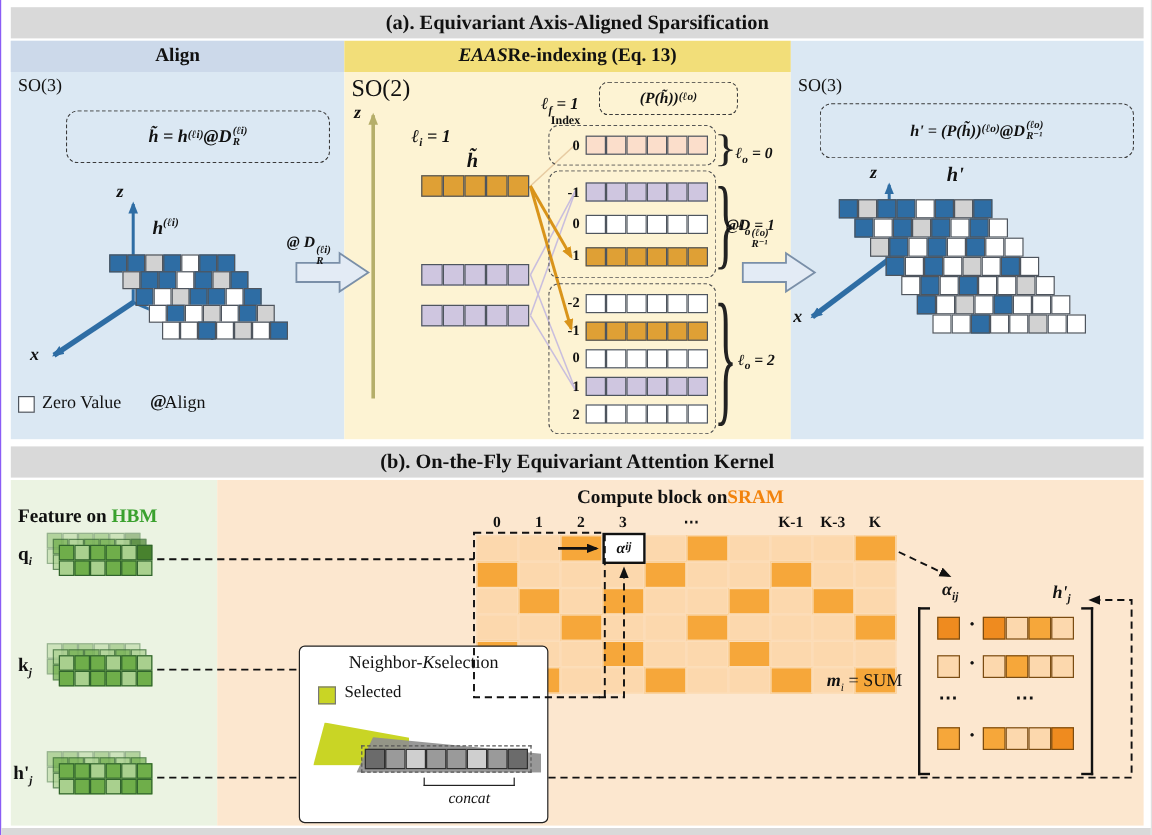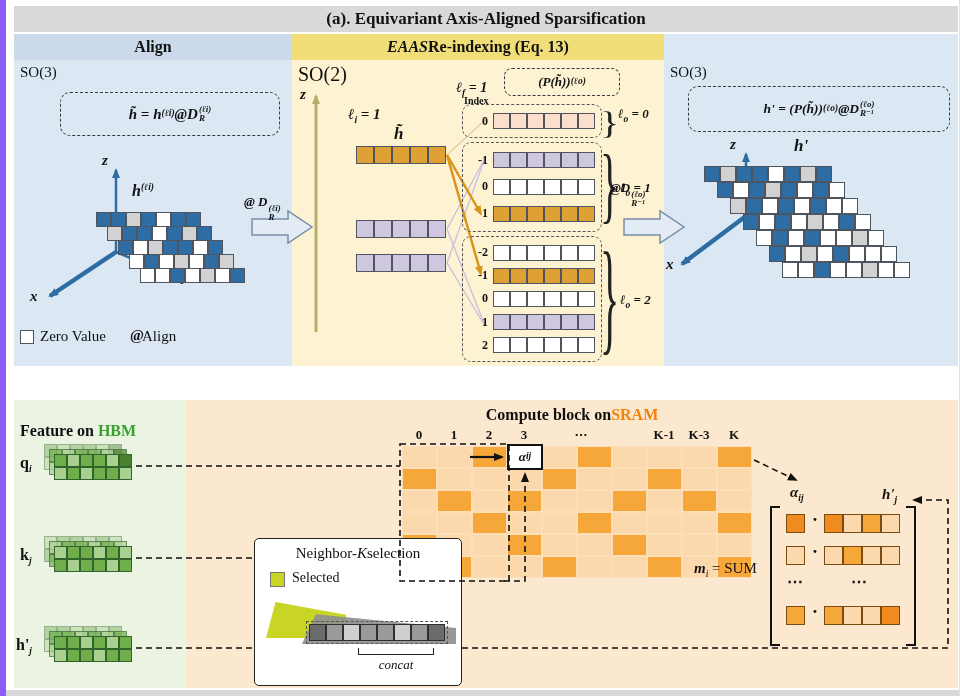--- a/index.html
+++ b/index.html
@@ -1,18 +1,18 @@
 <!DOCTYPE html>
 <html><head>
 <meta charset="utf-8">
 <style>
   *{margin:0;padding:0;box-sizing:border-box}
   html,body{background:#fff}
   body{font-family:"Liberation Serif","DejaVu Serif",serif;color:#111}
-  #fig{position:relative;width:960px;height:696px;margin:0 auto;background:#fff;overflow:hidden;border-left:6px solid #8b5cf6;border-right:1px solid #e0e0e0}
+  #fig{position:relative;width:960px;height:696px;margin:0 auto;background:#fff;overflow:hidden;border-left:1px solid #8b5cf6;border-right:1px solid #e0e0e0}
   .bg{position:absolute}
   .hdr{position:absolute;display:flex;align-items:center;justify-content:center;font-weight:bold}
   .lbl{position:absolute;white-space:nowrap}
   .it{font-style:italic}
   .bold{font-weight:bold}
   .sup{font-size:9.5px;vertical-align:super;line-height:1}
   .sub{font-size:9.5px;vertical-align:sub;line-height:1;font-style:italic}
   .stk{display:inline-flex;flex-direction:column;align-items:flex-start;font-size:9px;line-height:1.05;vertical-align:-5px;margin-left:1px;font-style:italic}
   .stk > span{display:block}
   .fbox{position:absolute;border:1.5px dashed #3a3a3a;border-radius:10px;display:flex;align-items:center;justify-content:center;font-weight:bold;font-style:italic}
@@ -58,20 +58,23 @@
   <div class="bg" style="left:8px;top:34px;width:278px;height:332px;background:#dbe8f3"></div>
   <div class="hdr bg" style="left:8px;top:34px;width:278px;height:26px;background:#ccd9ea;font-size:16px">
       <span>Align</span>
     </div>
   <div class="bg" style="left:286px;top:34px;width:372px;height:332px;background:#fdf3d3"></div>
   <div class="hdr bg" style="left:286px;top:34px;width:372px;height:26px;background:#f2de79;font-size:16px">
       <span class="it">EAAS</span>
       <span> Re-indexing (Eq. 13)</span>
     </div>
   <div class="bg" style="left:658px;top:34px;width:294px;height:332px;background:#dbe8f3"></div>
+  <div class="hdr bg" style="left:8px;top:372px;width:944px;height:26px;background:#d9d9d9;font-size:17px">
+      <span>(b). On-the-Fly Equivariant Attention Kernel</span>
+    </div>
   <div class="bg" style="left:8px;top:400px;width:172px;height:288px;background:#ebf3e2"></div>
   <div class="bg" style="left:180px;top:400px;width:772px;height:288px;background:#fce7cf"></div>
   <div class="bg" style="left:0;top:690px;width:960px;height:6px;background:#d9d9d9"></div>
 
   <svg class="overlay" width="960" height="696" viewBox="0 0 960 696">
     <defs>
       <marker id="mBlue" markerWidth="12" markerHeight="10" refX="8" refY="4" orient="auto" markerUnits="userSpaceOnUse">
           <path d="M0,0 L10,4 L0,8 Z" fill="#2e6da4"></path>
         </marker>
       <marker id="mKhaki" markerWidth="12" markerHeight="10" refX="8" refY="4" orient="auto" markerUnits="userSpaceOnUse">
@@ -301,21 +304,21 @@
           <div class="cell c-w"></div>
           <div class="cell c-w"></div>
           <div class="cell c-w"></div>
           <div class="cell c-w"></div>
         </div>
       </div>
   </div>
   <span class="brace" style="left:594px;top:104px;transform:scaleY(0.8)">}</span>
   <span class="brace" style="left:594px;top:166px;transform:scaleY(2.1)">}</span>
   <span class="brace" style="left:594px;top:278px;transform:scaleY(3.1)">}</span>
-  <span class="lbl it" style="left:612px;top:106px;font-size:13px;font-weight:bold"><span>ℓ</span><span class="sub">o</span><span> = 0</span></span>
+  <span class="lbl it" style="left:612px;top:120px;font-size:13px;font-weight:bold"><span>ℓ</span><span class="sub">o</span><span> = 0</span></span>
   <span class="lbl it" style="left:614px;top:180px;font-size:13px;font-weight:bold"><span>ℓ</span><span class="sub">o</span><span> = 1</span></span>
   <span class="lbl it" style="left:614px;top:292px;font-size:13px;font-weight:bold"><span>ℓ</span><span class="sub">o</span><span> = 2</span></span>
 
   <span class="lbl bold it" style="left:604px;top:180px;font-size:13px"><span>@</span><span>D</span><span class="stk">
         <span>(ℓo)</span>
         <span>R⁻¹</span>
       </span></span>
 
   <span class="lbl" style="left:664px;top:64px;font-size:15px">SO(3)</span>
   <div class="fbox" style="left:682px;top:86px;width:262px;height:46px;font-size:13.5px">

